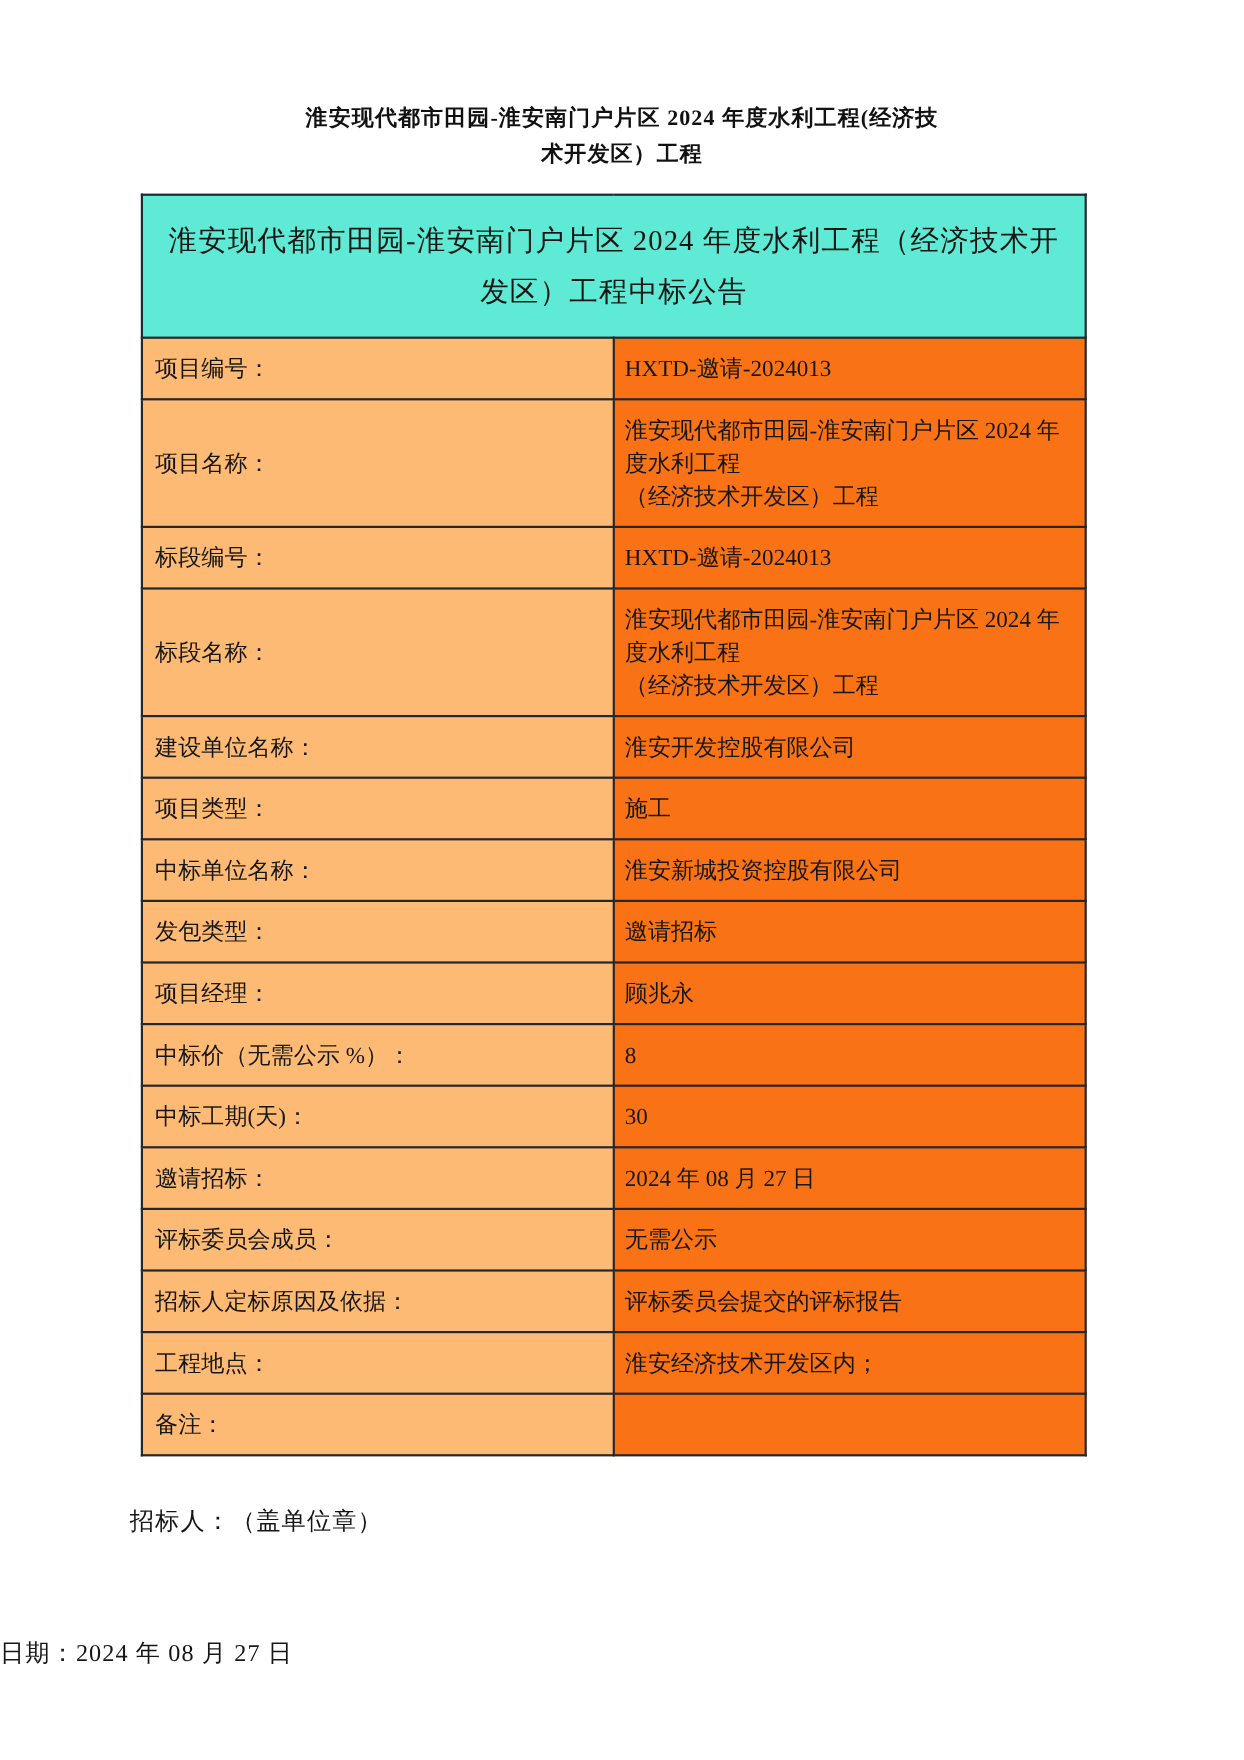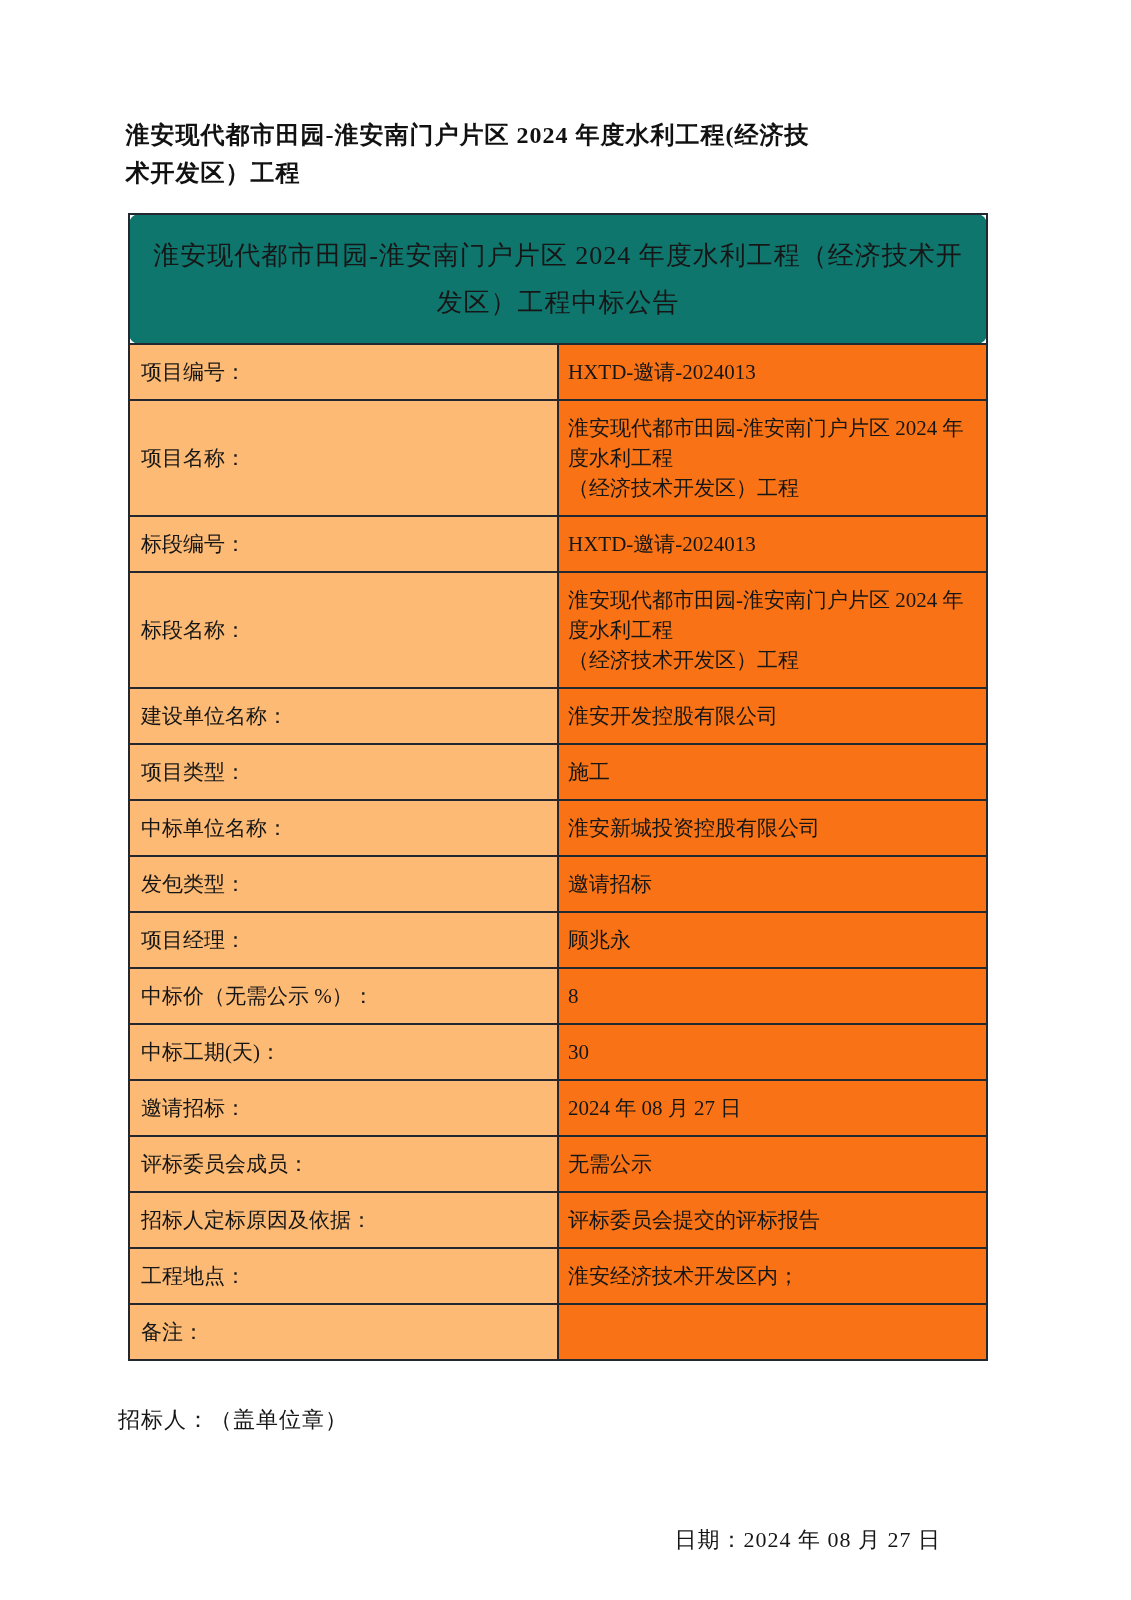--- a/index.html
+++ b/index.html
@@ -6,24 +6,25 @@
   body {
     width: 1131px;
     height: 1600px;
     background: #ffffff;
     font-family: "Liberation Serif", "DejaVu Serif", serif;
     color: #161616;
     position: relative;
     overflow: hidden;
   }
   .doc-title {
-    padding-top: 116px;
+    padding-top: 92px;
     width: 880px;
     margin: 0 auto;
-    font-size: 24px;
+    text-align: center;
+    font-size: 20px;
     font-weight: 700;
     line-height: 1.6;
     letter-spacing: 1px;
     white-space: pre-line;
     color: #111111;
   }
   .announce-table {
     margin: 20px 0 0 128px;
     width: 860px;
     border-collapse: collapse;
@@ -33,23 +34,22 @@
     border: 2px solid #23272f;
     vertical-align: middle;
     box-sizing: border-box;
   }
   .th-cell {
     text-align: center;
     font-size: 26px;
     line-height: 47px;
     padding: 17px 14px;
     white-space: pre-line;
-    background: #0f766e;
+    background: #5eead4;
     letter-spacing: 1px;
-    border-radius: 10px;
   }
   .label-cell {
     width: 287px;
     background: #fdba74;
     font-size: 21px;
     line-height: 30px;
     padding: 12px 6px 12px 11px;
   }
   .value-cell {
     font-size: 21px;
@@ -62,21 +62,21 @@
     margin: 44px 0 0 118px;
     font-size: 22px;
     letter-spacing: 1px;
     font-family: Liberation Mono, monospace;
   }
   .date-line {
     margin-top: 90px;
     width: 100%;
     box-sizing: border-box;
     padding-right: 190px;
-    text-align: right;
+    text-align: left;
     font-size: 22px;
     letter-spacing: 1px;
   }
 </style>
 </head>
 <body>
 
 <div class="doc-title">淮安现代都市田园-淮安南门户片区 2024 年度水利工程(经济技
 术开发区）工程</div>
 

